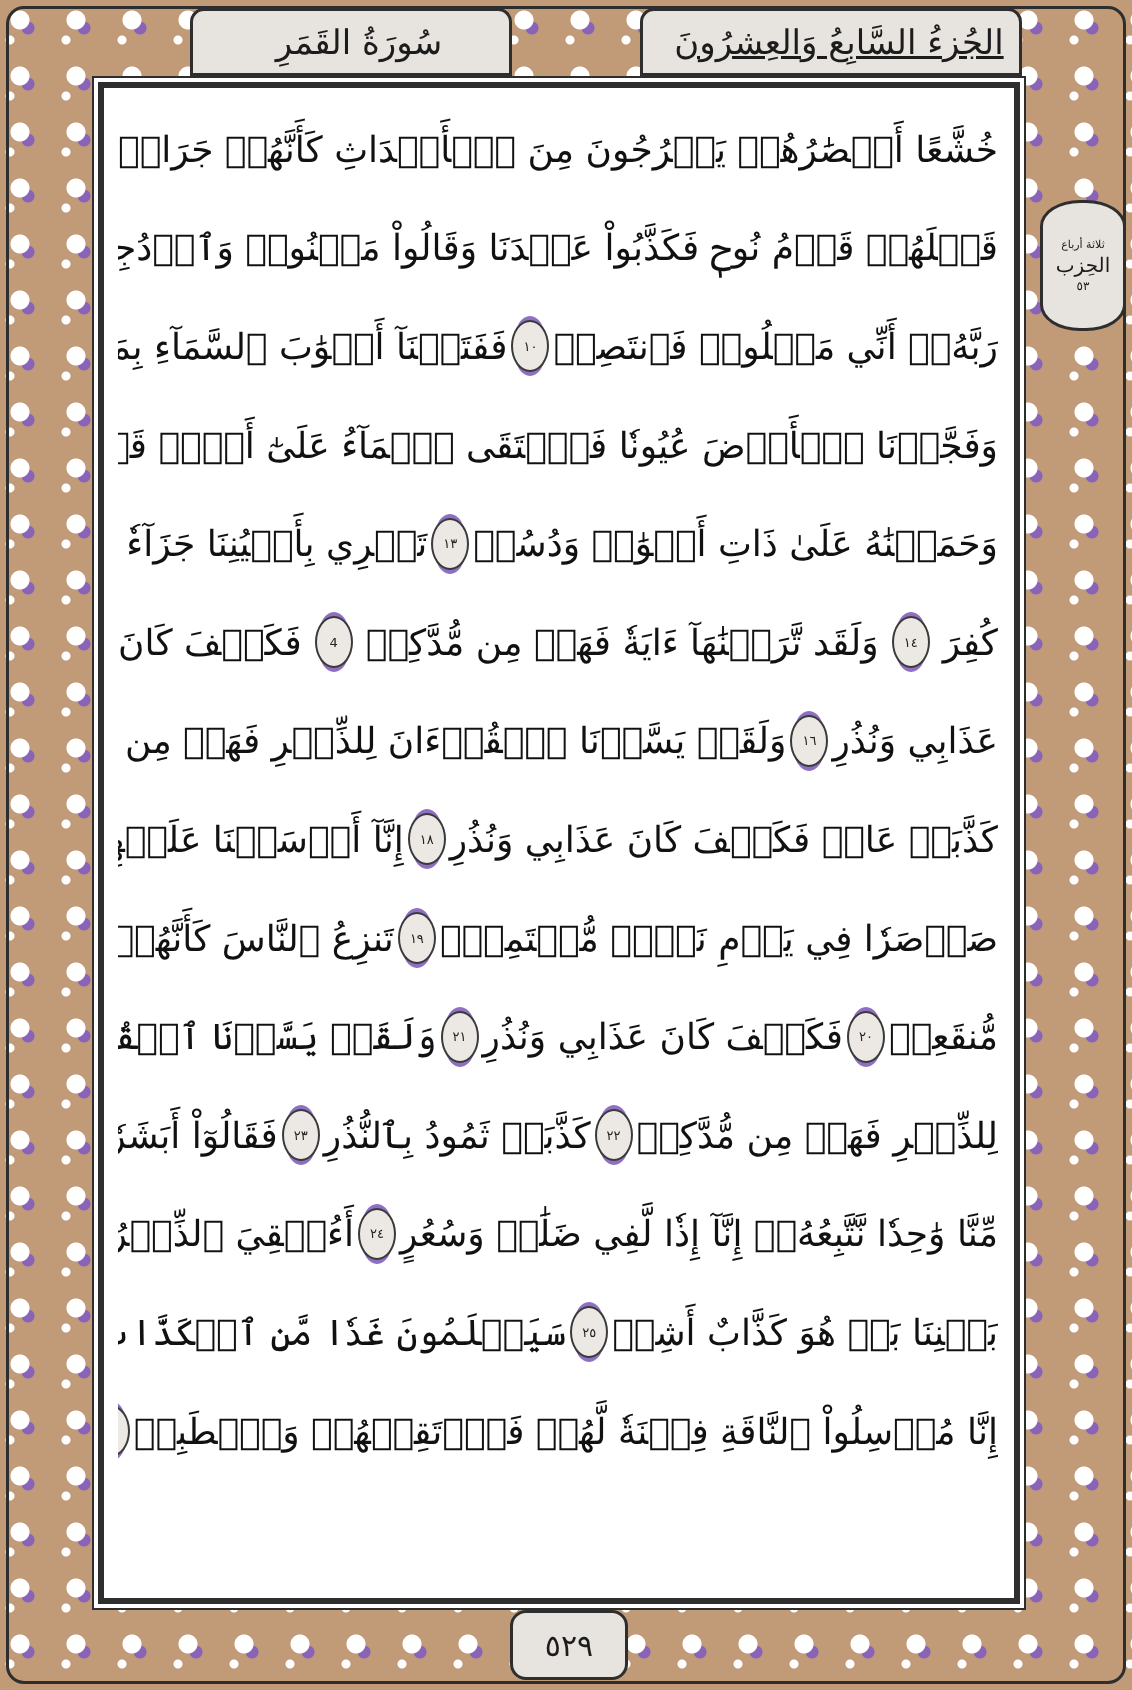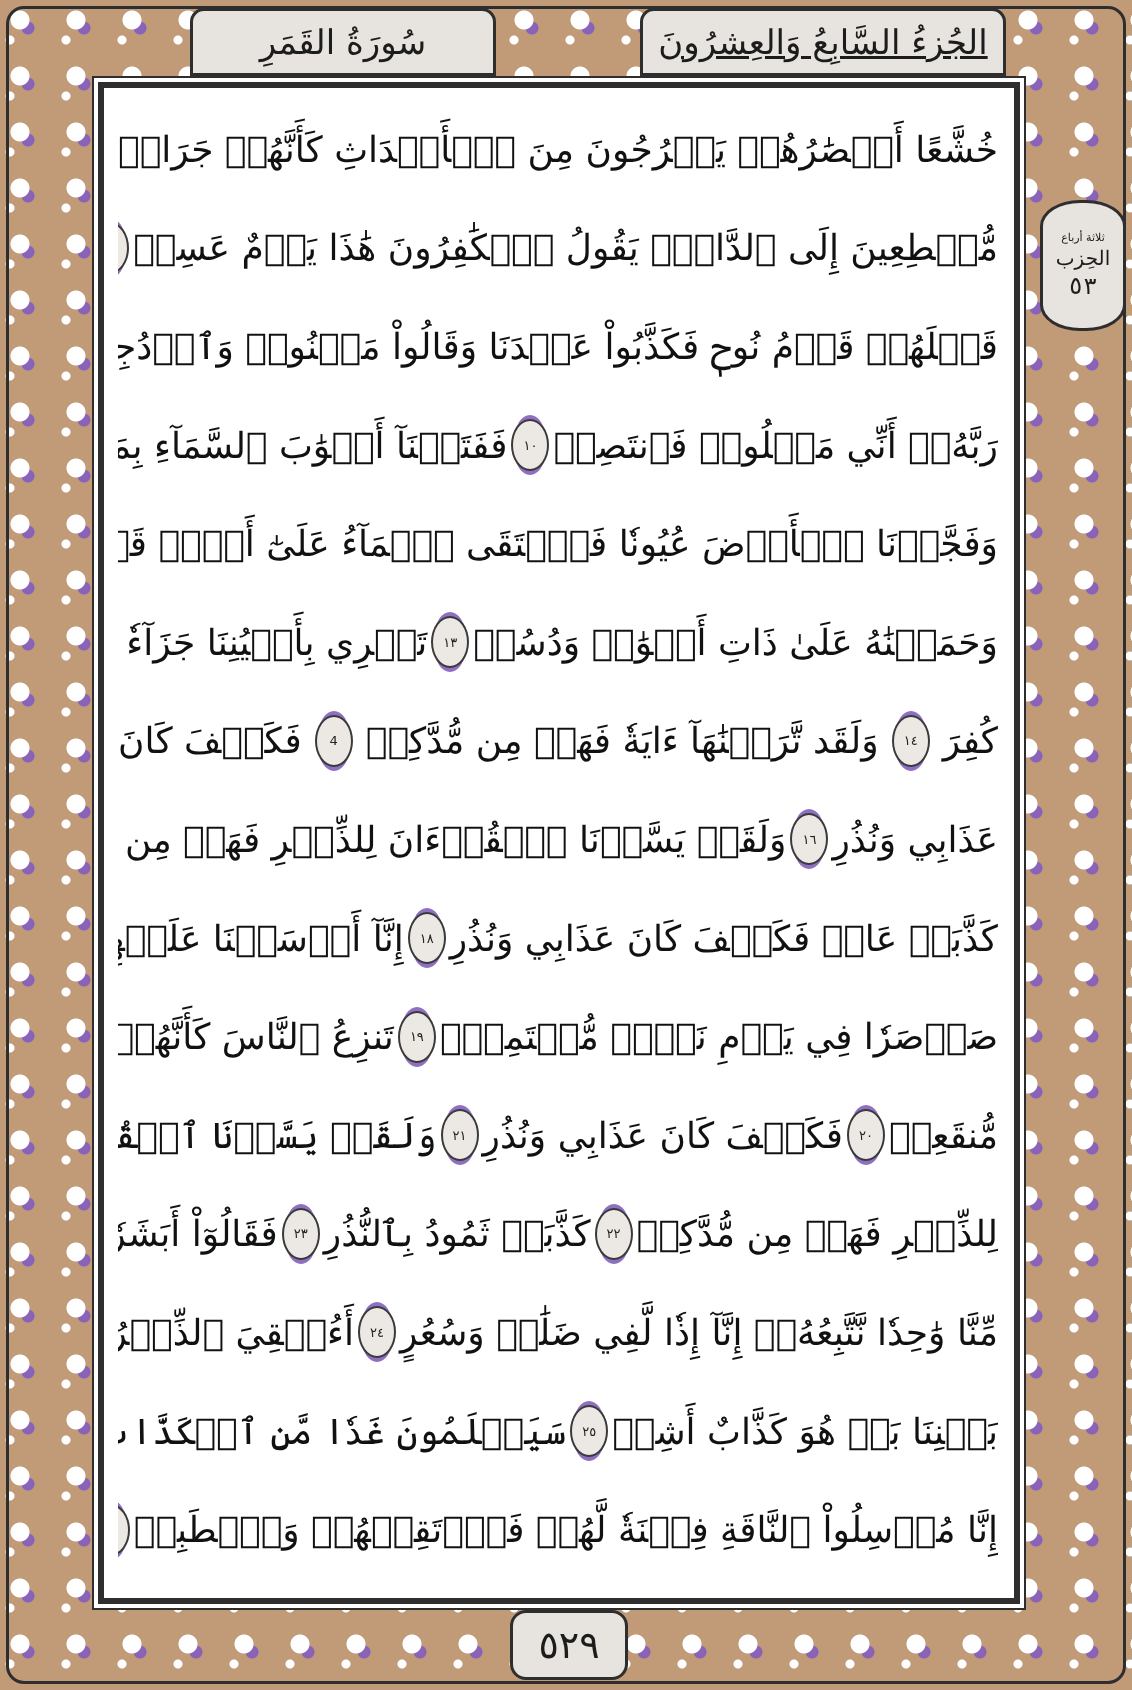--- a/index.html
+++ b/index.html
@@ -26,37 +26,38 @@
     border:6px solid #2e2e2e;
     box-shadow:0 0 0 4px #ffffff, 0 0 0 6px #2e2e2e;
   }
   .header-box {
     position:absolute; top:8px; height:62px;
     background:#e7e3df; border:3px solid #2e2e2e;
     border-radius:14px 14px 0 0;
     display:flex; align-items:center; justify-content:center;
     font-family:"DejaVu Serif", serif; font-size:34px; color:#1c1c1c;
     direction:rtl;
+    padding-left:16px;
   }
   .header-juz { left:640px; width:360px;text-decoration:underline; }
   .header-surah { left:190px; width:300px; }
   .hizb-box {
     position:absolute; left:1040px; top:200px; width:80px; height:125px;
     background:#e7e3df; border:3px solid #2e2e2e; border-radius:40px 40px 40px 40px / 26px 26px 26px 26px;
     display:flex; flex-direction:column; align-items:center; justify-content:center;
     font-family:"DejaVu Serif", serif; color:#1c1c1c; direction:rtl;
   }
   .hizb-fraction { font-size:11px; }
   .hizb-word { font-size:20px; line-height:28px; }
-  .hizb-num { font-size:24px;font-family:Liberation Mono, monospace; }
+  .hizb-num { font-size:12px; }
   .page-box {
     position:absolute; left:510px; top:1610px; width:112px; height:64px;
     background:#e7e3df; border:3px solid #2e2e2e; border-radius:16px;
     display:flex; align-items:center; justify-content:center;
-    font-family:"DejaVu Serif", serif; font-size:38px; color:#1c1c1c;
+    font-family:"DejaVu Serif", serif; font-size:30px; color:#1c1c1c;
   }
   .text-area {
     position:absolute; left:118px; top:100px; width:880px; height:1480px;
     direction:rtl;
   }
   .line {
     height:98.6px; display:flex; align-items:center; justify-content:space-between;
     font-family:"DejaVu Serif", serif; font-size:36px; color:#111111;
     white-space:nowrap; overflow:hidden;
   }
@@ -89,24 +90,20 @@
 
 <div class="hizb-box">
   <span class="hizb-fraction">ثلاثة أرباع</span>
   <span class="hizb-word">الحِزب</span>
   <span class="hizb-num">٥٣</span>
 </div>
 
 <div class="text-area" id="text-area">
     <div class="line">
       <span class="seg">خُشَّعًا أَبۡصَٰرُهُمۡ يَخۡرُجُونَ مِنَ ٱلۡأَجۡدَاثِ كَأَنَّهُمۡ جَرَادٞ مُّنتَشِرٞ</span>
-    </div>
-    <div class="line">
-      <span class="seg">مُّهۡطِعِينَ إِلَى ٱلدَّاعِۖ يَقُولُ ٱلۡكَٰفِرُونَ هَٰذَا يَوۡمٌ عَسِرٞ</span>
-      <span class="ayah">٨</span>
     </div>
     <div class="line">
       <span class="seg">قَبۡلَهُمۡ قَوۡمُ نُوحٖ فَكَذَّبُواْ عَبۡدَنَا وَقَالُواْ مَجۡنُونٞ وَٱزۡدُجِرَ</span>
     </div>
     <div class="line">
       <span class="seg">رَبَّهُۥٓ أَنِّي مَغۡلُوبٞ فَٱنتَصِرۡ</span>
       <span class="ayah">١٠</span>
       <span class="seg">فَفَتَحۡنَآ أَبۡوَٰبَ ٱلسَّمَآءِ بِمَآءٖ مُّنۡهَمِرٖ</span>
     </div>
     <div class="line">

